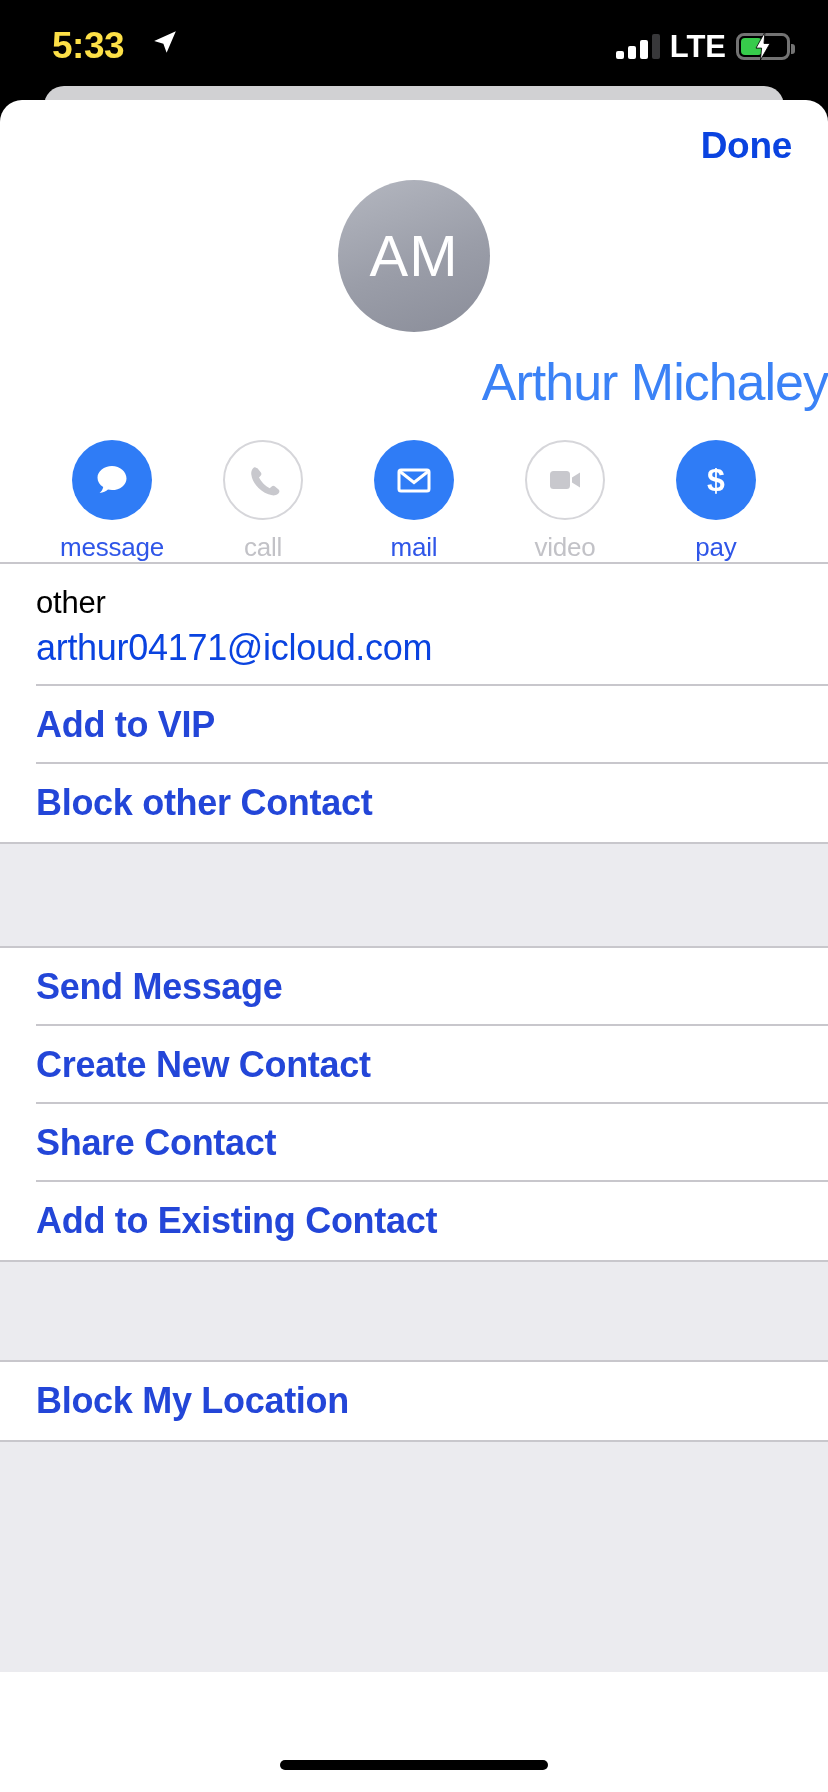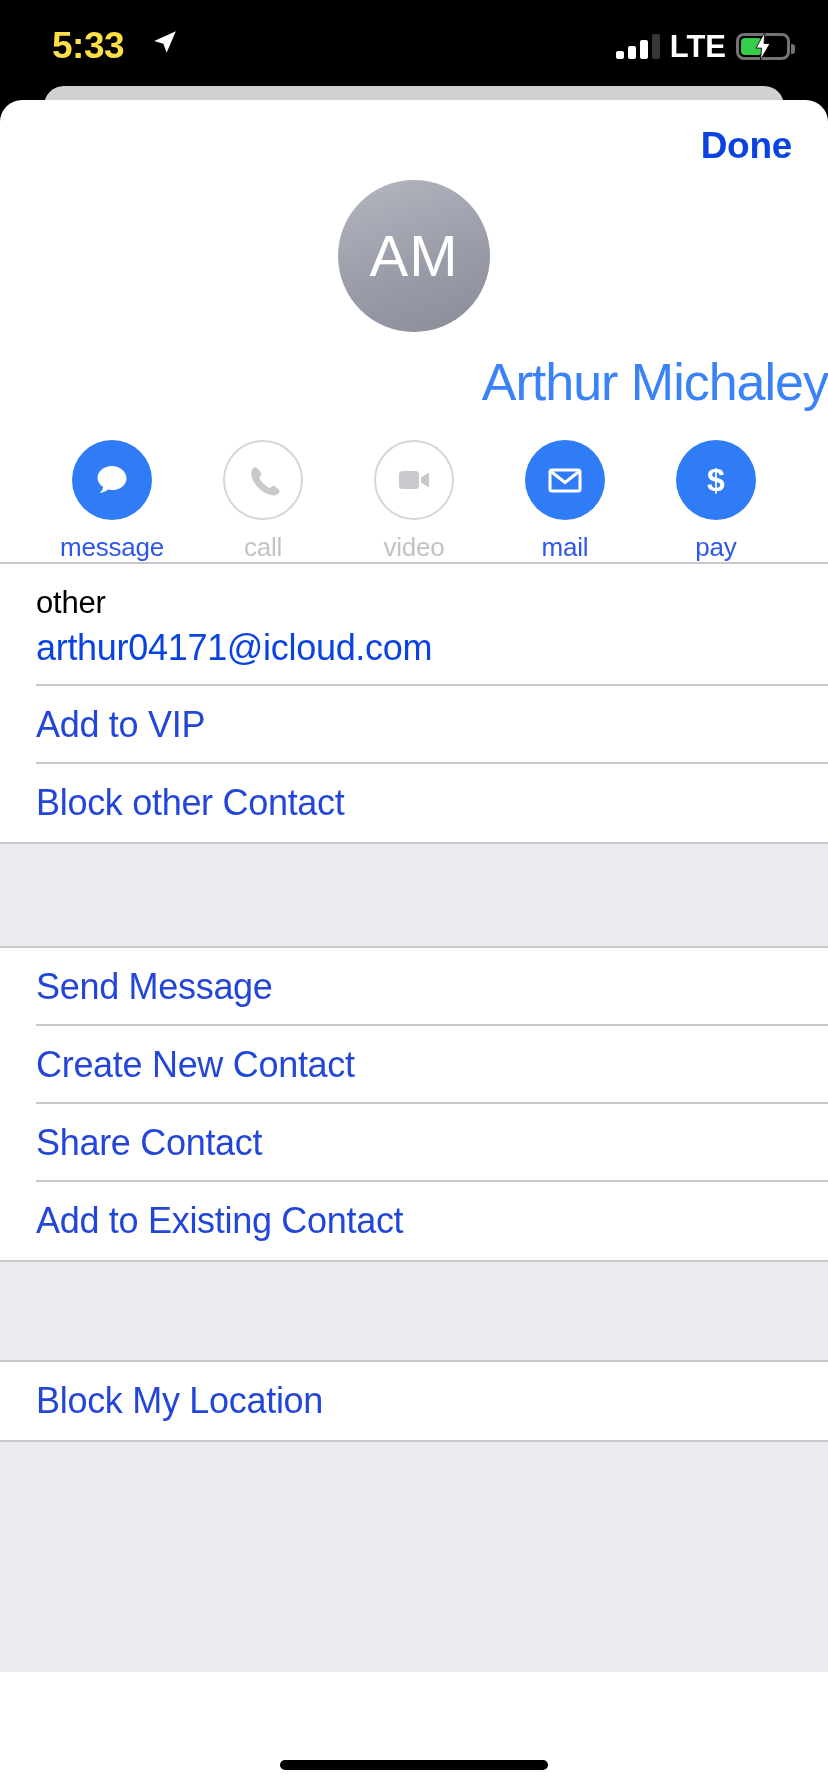--- a/index.html
+++ b/index.html
@@ -250,21 +250,21 @@
     color: #0a43e0;
     font-size: 36px;
     font-weight: normal;
     line-height: 44px;
     letter-spacing: -0.3px;
     margin-top: 4px;
   }
   .row-label {
     color: #2346d8;
     font-size: 36px;
-    font-weight: normal;
+    font-weight: bold;
     line-height: 44px;
     letter-spacing: -0.3px;
   }
 
   
   .home-indicator {
     position: absolute;
     left: 50%;
     bottom: 22px;
     transform: translateX(-50%);
@@ -330,41 +330,41 @@
       <button class="action">
         <span class="action-circle off">
           <svg width="40" height="40" viewBox="0 0 40 40">
             <path d="M12.3 7.2c-1 0-1.8.5-2.4 1.3C8.6 10 8 12.2 8.3 14.4c.7 5.2 3.5 10 7.2 13.7 3.7 3.7 8.5 6.5 13.7 7.2 2.2.3 4.4-.3 5.9-1.6.8-.6 1.3-1.4 1.3-2.4 0-.7-.3-1.3-.8-1.8l-3.9-3.2c-.9-.7-2.2-.7-3 .1l-2 1.8c-2.3-1.2-4.4-2.7-6.2-4.5-1.8-1.8-3.3-3.9-4.5-6.2l1.8-2c.8-.8.8-2.1.1-3l-3.2-3.9c-.5-.5-1.1-.8-1.8-.8z" fill="#c8c8cd"></path>
           </svg>
         </span>
         <span class="action-label off">call</span>
       </button>
 
       <button class="action">
+        <span class="action-circle on">
+          <svg width="42" height="42" viewBox="0 0 42 42">
+            <rect x="6" y="11" width="30" height="21" rx="2" fill="none" stroke="#ffffff" stroke-width="3"></rect>
+            <path d="M7 12.5 L21 23.5 L35 12.5" fill="none" stroke="#ffffff" stroke-width="3"></path>
+          </svg>
+        </span>
+        <span class="action-label on">mail</span>
+      </button>
+
+      <button class="action">
         <span class="action-circle off">
           <svg width="42" height="42" viewBox="0 0 42 42">
             <rect x="6" y="12" width="20" height="18" rx="3.5" fill="#c8c8cd"></rect>
             <path d="M28 18.5 L36 13.5 V28.5 L28 23.5 Z" fill="#c8c8cd"></path>
           </svg>
         </span>
         <span class="action-label off">video</span>
       </button>
 
       <button class="action">
         <span class="action-circle on">
-          <svg width="42" height="42" viewBox="0 0 42 42">
-            <rect x="6" y="11" width="30" height="21" rx="2" fill="none" stroke="#ffffff" stroke-width="3"></rect>
-            <path d="M7 12.5 L21 23.5 L35 12.5" fill="none" stroke="#ffffff" stroke-width="3"></path>
-          </svg>
-        </span>
-        <span class="action-label on">mail</span>
-      </button>
-
-      <button class="action">
-        <span class="action-circle on">
           <svg width="44" height="44" viewBox="0 0 44 44">
             <text x="22" y="33" text-anchor="middle" font-family="Liberation Sans, sans-serif" font-size="32" font-weight="bold" fill="#ffffff">$</text>
           </svg>
         </span>
         <span class="action-label on">pay</span>
       </button>
 
     </div>
 
     <div class="list-sep-full"></div>

